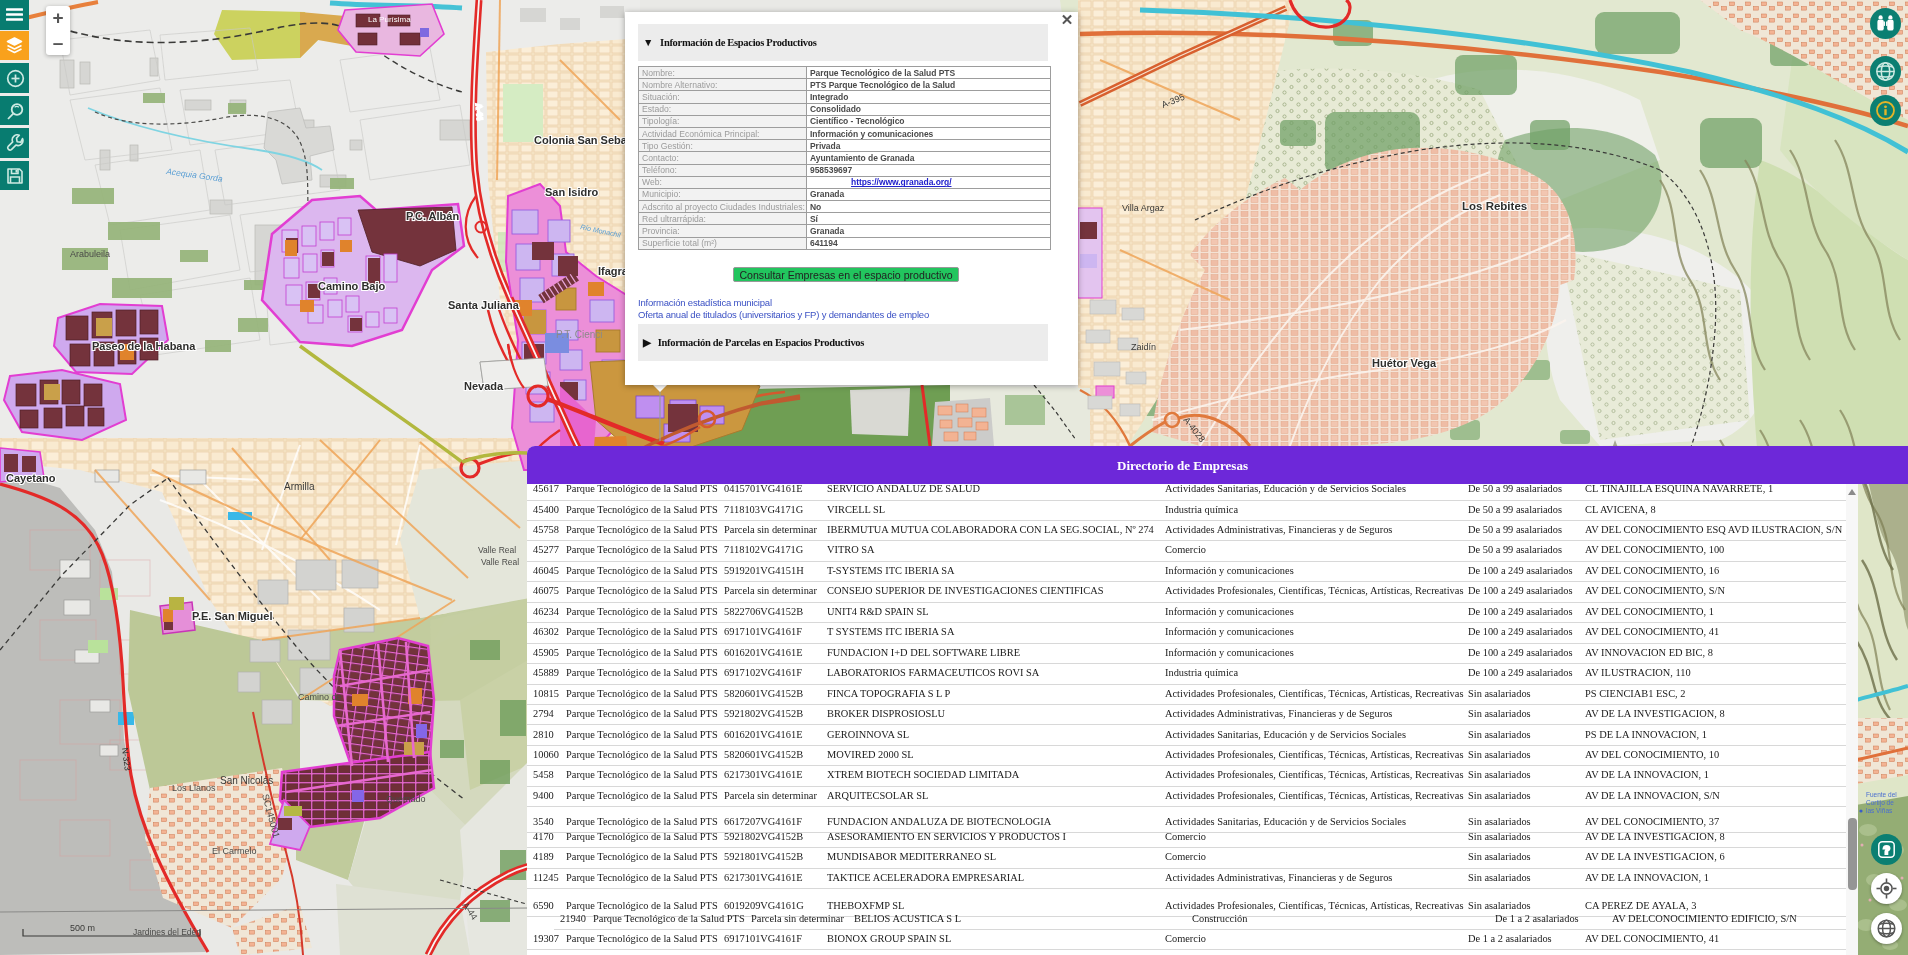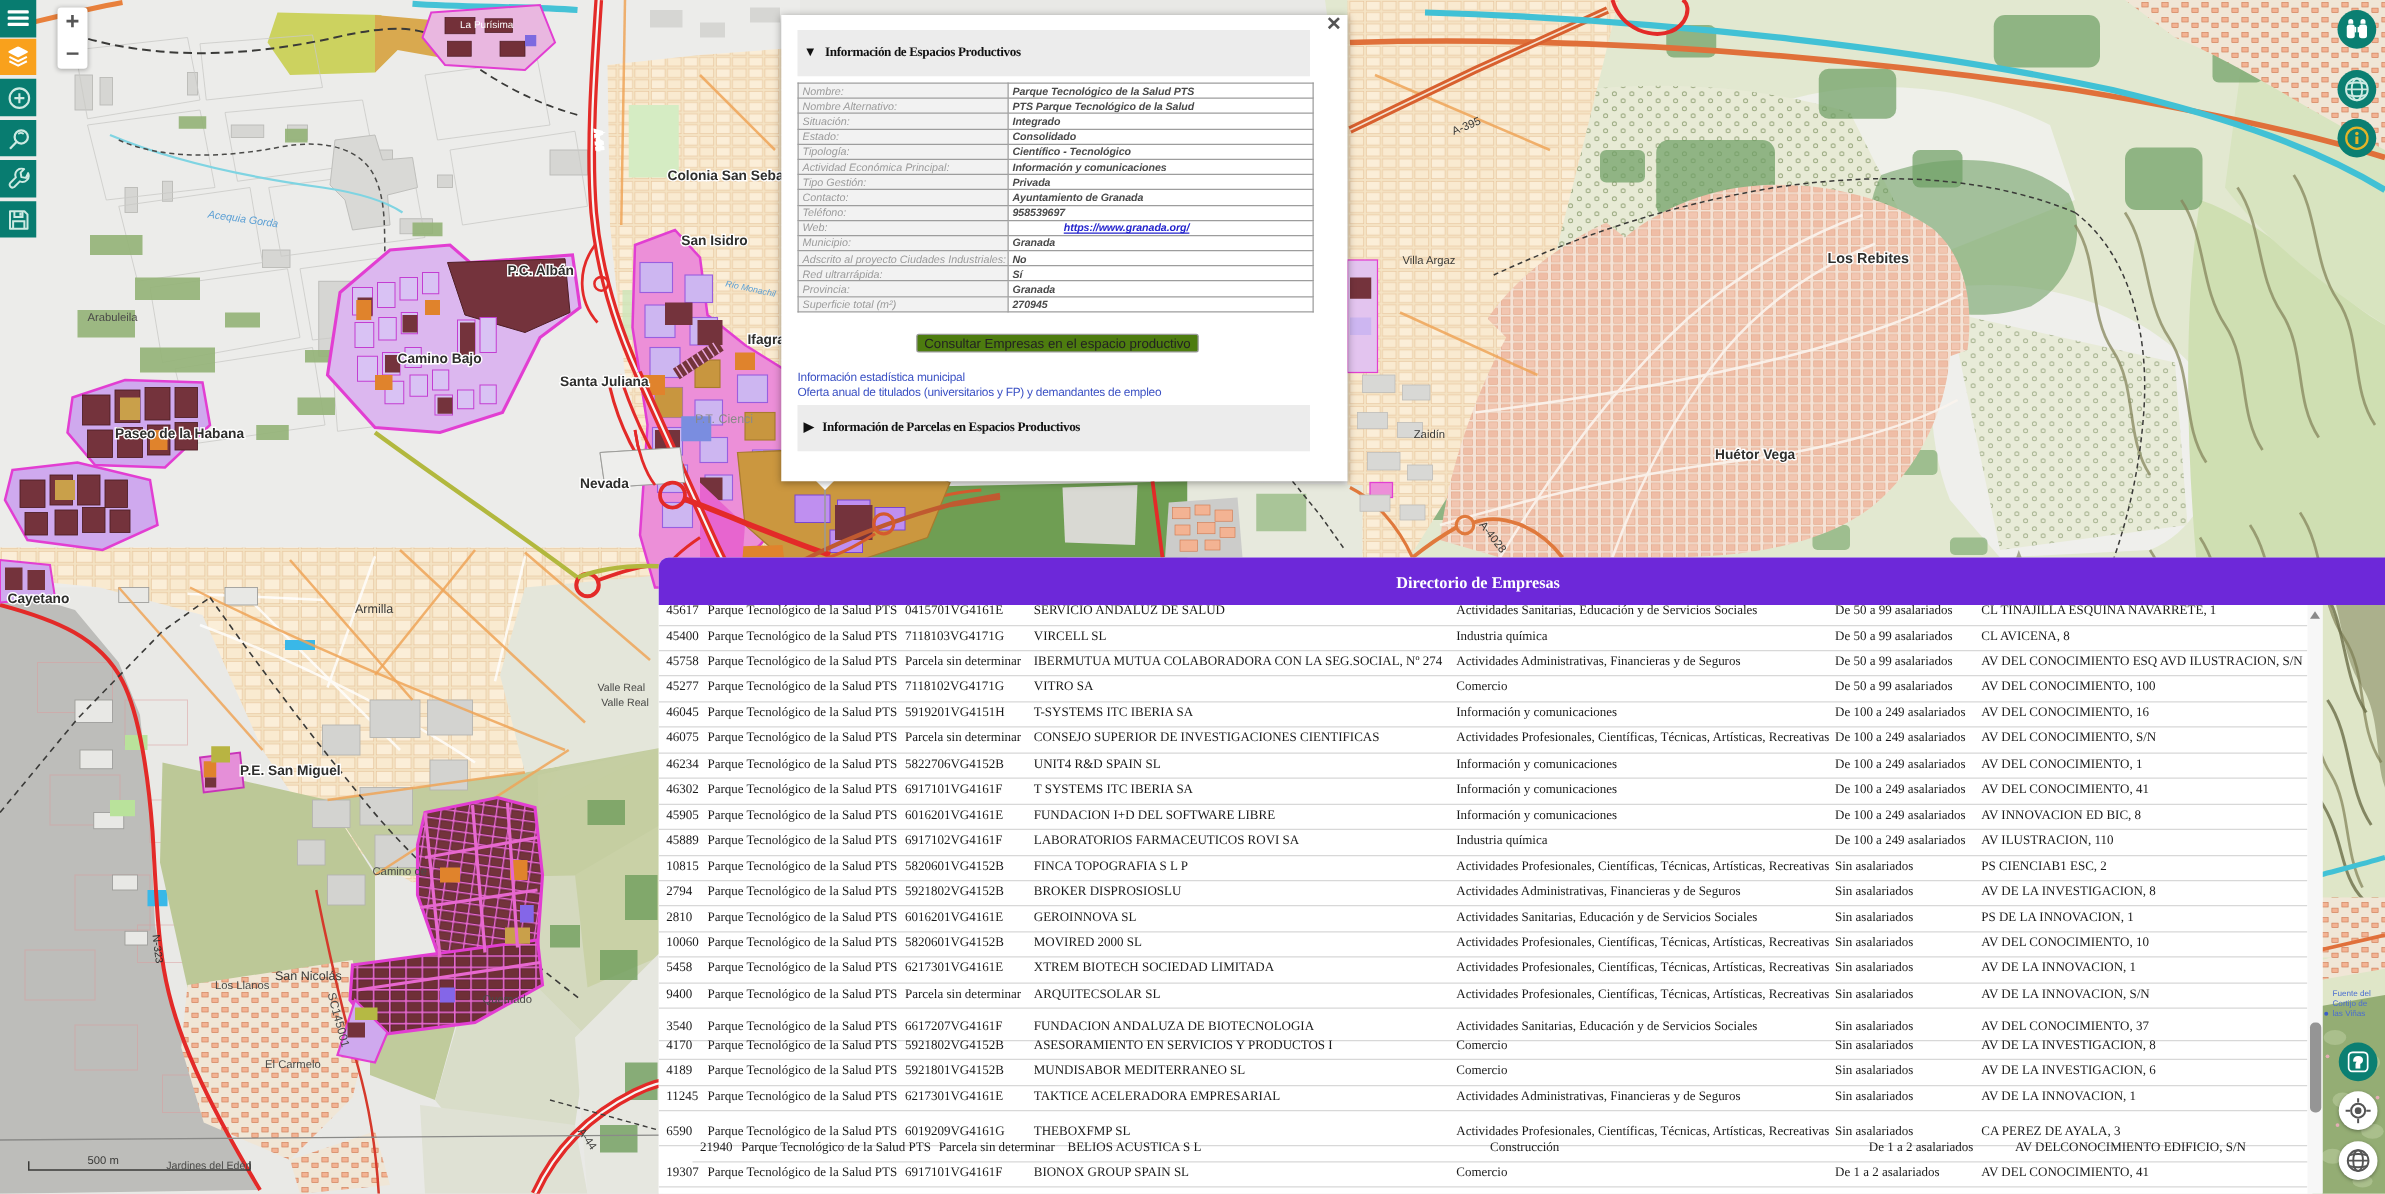--- a/index.html
+++ b/index.html
@@ -18,27 +18,27 @@
   .rbtn{position:absolute;border-radius:50%;width:31px;height:31px;background:#0b7f72;}
   .rbtn.white{background:#fff;box-shadow:0 1px 3px rgba(0,0,0,.35);}
   
   #popup{position:absolute;left:625px;top:12px;width:453px;height:373px;background:#fff;
          box-shadow:0 1px 6px rgba(0,0,0,.35);}
   #popup .bar{position:absolute;left:13px;width:410px;height:37px;background:#ececec;
         font-family:"Liberation Serif",serif;font-weight:bold;font-size:10.5px;
         letter-spacing:-0.3px;color:#111;}
   #popup .bar .tri{display:inline-block;margin:0 7px 0 5px;}
   #ptable{position:absolute;left:13px;top:54px;width:413px;border-collapse:collapse;
-          table-layout:fixed;font-style:italic;}
+          table-layout:fixed;}
   #ptable td{border:1px solid #9d9d9d;height:11.2px;padding:0 0 0 3px;overflow:hidden;
              white-space:nowrap;}
   #ptable td.l{width:164px;color:#9b9b9b;font-size:8.6px;background:#f2f2f2;}
   #ptable td.v{color:#4a4a4a;font-size:8.5px;font-weight:bold;letter-spacing:-0.05px;}
   #pbtn{position:absolute;left:108px;top:255px;width:226px;height:15px;font-size:10.6px;
-        color:#222;background:#4d7c0f;border:1px solid #999;border-radius:2px;padding:0;
+        color:#222;background:#22c55e;border:1px solid #999;border-radius:2px;padding:0;
         line-height:14px;font-family:"Liberation Sans",sans-serif;}
   .plink{position:absolute;left:13px;color:#3b51c4;font-size:9.5px;letter-spacing:-0.2px;}
   #pclose{position:absolute;left:1059px;top:12px;width:16px;height:16px;color:#555;
           font-size:15px;font-weight:bold;line-height:16px;text-align:center;}
   
   #dir{position:absolute;left:527px;top:446px;width:1331px;height:509px;background:#fff;
        border-radius:8px 8px 0 0;}
   #dhead{position:absolute;left:0;top:0;width:1571px;height:38px;background:#6d28d9;
          border-radius:8px 8px 0 0;}
   #dhead .t{position:absolute;left:4px;top:12px;width:1303px;text-align:center;color:#fff;
@@ -678,21 +678,21 @@
     <tr>
           <td class="l">Red ultrarrápida:</td>
           <td class="v">Sí</td>
         </tr>
     <tr>
           <td class="l">Provincia:</td>
           <td class="v">Granada</td>
         </tr>
     <tr>
           <td class="l">Superficie total (m²)</td>
-          <td class="v">270945</td>
+          <td class="v">641194</td>
         </tr>
   </tbody>
     </table>
   <button id="pbtn">Consultar Empresas en el espacio productivo</button>
   <div class="plink" style="top:285px;">Información estadística municipal</div>
   <div class="plink" style="top:297px;">Oferta anual de titulados (universitarios y FP) y demandantes de empleo</div>
   <div class="bar" style="top:312px;"><span style="line-height:37px;"><span class="tri">▶</span>Información de Parcelas en Espacios Productivos</span></div>
 </div>
 <div id="pclose">✕</div>
 

